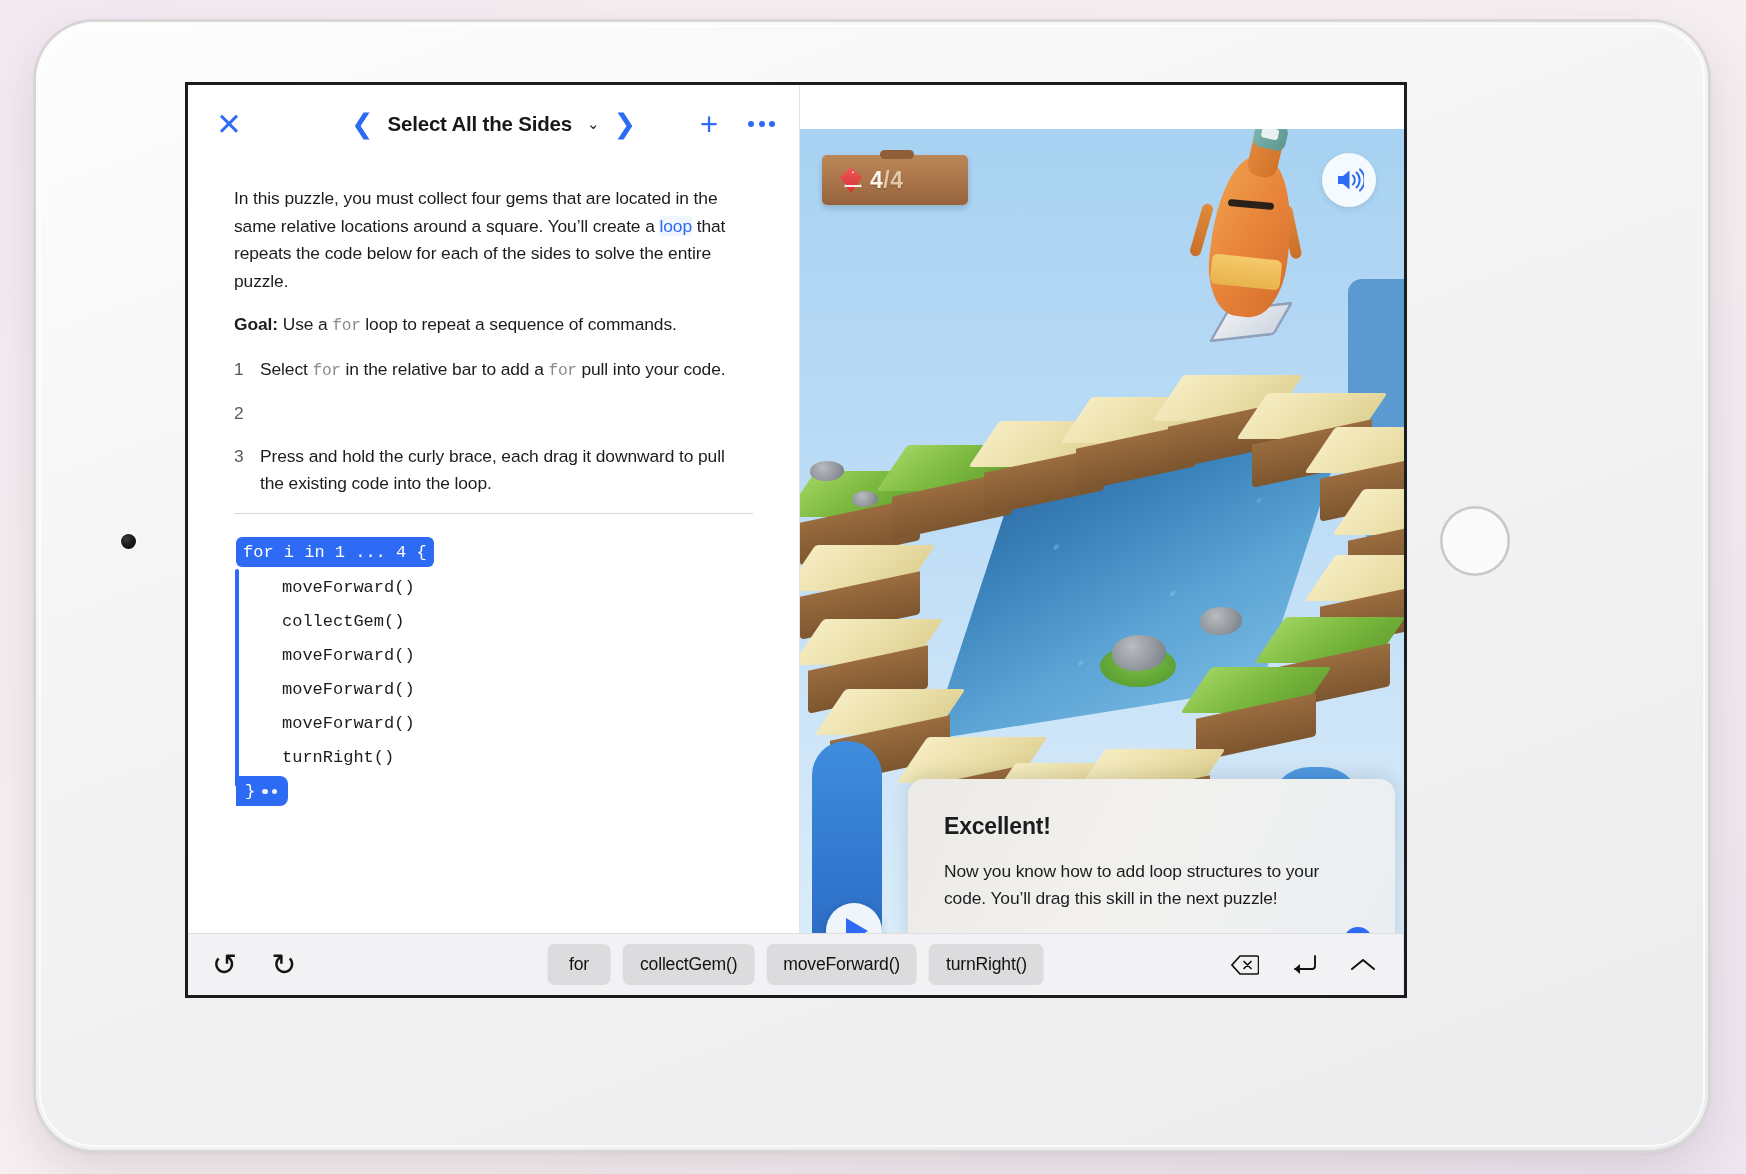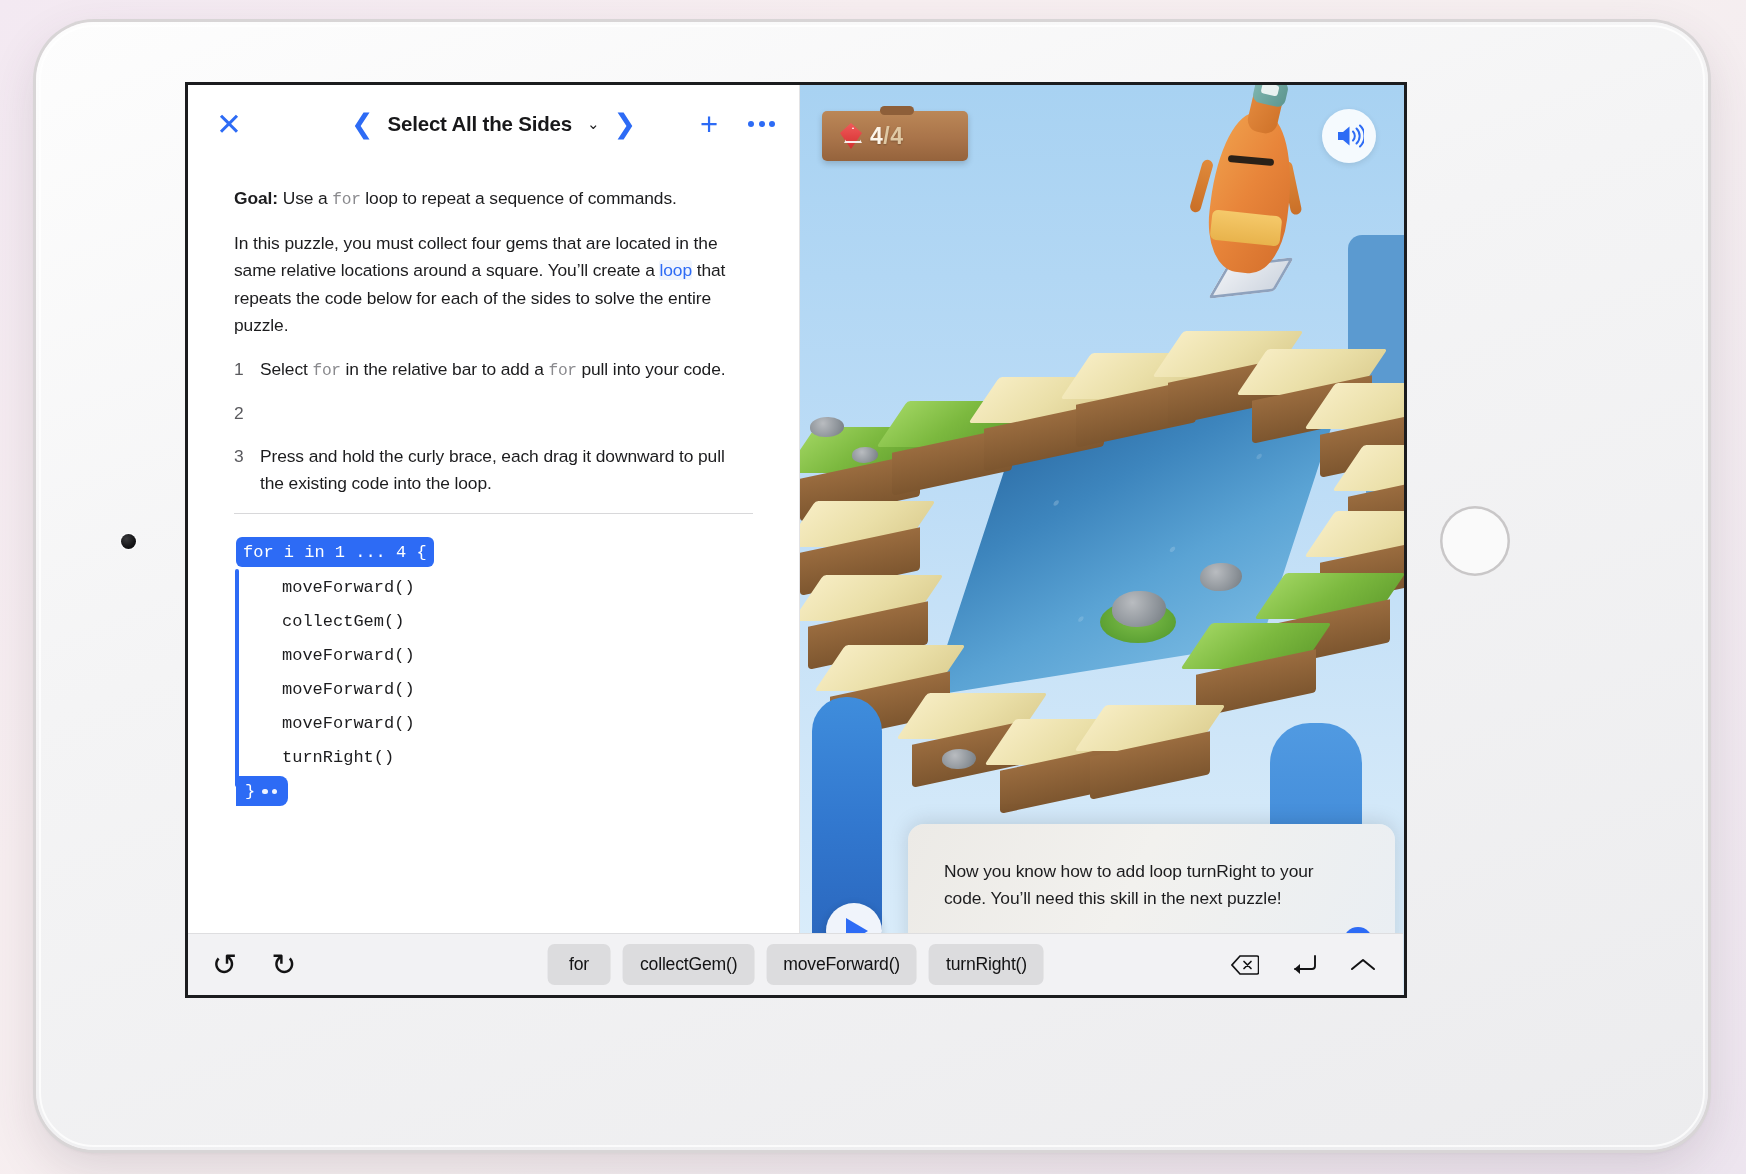--- a/index.html
+++ b/index.html
@@ -201,20 +201,21 @@
     display: flex; gap: 32px; align-items: center;
   }
   .kb-icon { font-size: 25px; color: #131314; line-height: 1; display:flex; align-items:center; }
 
   
   #game-pane {
     flex: 1 1 auto;
     position: relative;
     overflow: hidden;
     background: linear-gradient(#a8d2f2 0%, #bcdcf6 42%, #cfe6f8 72%, #dceefb 100%);
+    margin-top: 44px;
   }
 
   
   .cliff {
     position: absolute; right: 0;
     background: #4e8fc6;
   }
   #cliff1 { top: 150px; right: -8px; width: 64px; height: 170px; border-radius: 14px 0 0 30px; background:#5b9ad0; }
   #cliff2 { top: 330px; right: -10px; width: 48px; height: 130px; border-radius: 20px 0 0 26px; background:#6aa7d8; }
 
@@ -465,25 +466,25 @@
               <i></i>
               <i></i>
               <i></i>
             </span>
         </div>
       </div>
 
       <div id="doc-body">
 
         <p class="para">
+          <span>In this puzzle, you must collect four gems that are located in the same relative locations around a square. You’ll create a </span><a class="loop-link" href="#">loop</a><span> that repeats the code below for each of the sides to solve the entire puzzle.</span>
+        </p>
+
+        <p class="para">
           <b>Goal:</b><span> Use a </span><code class="inline">for</code><span> loop to repeat a sequence of commands.</span>
-        </p>
-
-        <p class="para">
-          <span>In this puzzle, you must collect four gems that are located in the same relative locations around a square. You’ll create a </span><a class="loop-link" href="#">loop</a><span> that repeats the code below for each of the sides to solve the entire puzzle.</span>
         </p>
 
         <ol class="steps">
           <li>
             <span class="num">1</span>
             <span><span>Select </span><code class="inline">for</code><span> in the relative bar to add a </span><code class="inline">for</code><span> pull into your code.</span></span>
           </li>
           <li>
             <span class="num">2</span>
           </li>
@@ -668,19 +669,20 @@
           <path d="M22.5 7.5 a10.5 10.5 0 0 1 0 15" fill="none" stroke="#2d6bf5" stroke-width="2" stroke-linecap="round"></path>
           <path d="M26 4.5 a14.5 14.5 0 0 1 0 21" fill="none" stroke="#2d6bf5" stroke-width="2" stroke-linecap="round"></path>
         </svg>
       </div>
 
       <div id="play-btn">
         <span id="play-tri"></span>
       </div>
 
       <div id="popup">
-        <div id="popup-body">Now you know how to add loop turnRight to your code. You’ll need this skill in the next puzzle!</div>
+        <div id="popup-title">Excellent!</div>
+        <div id="popup-body">Now you know how to add loop structures to your code. You’ll drag this skill in the next puzzle!</div>
         <a id="popup-link" href="#">Next Page</a>
         <div id="popup-close">✕</div>
       </div>
     </div>
   </div>
 </div>
 
 </body></html>

